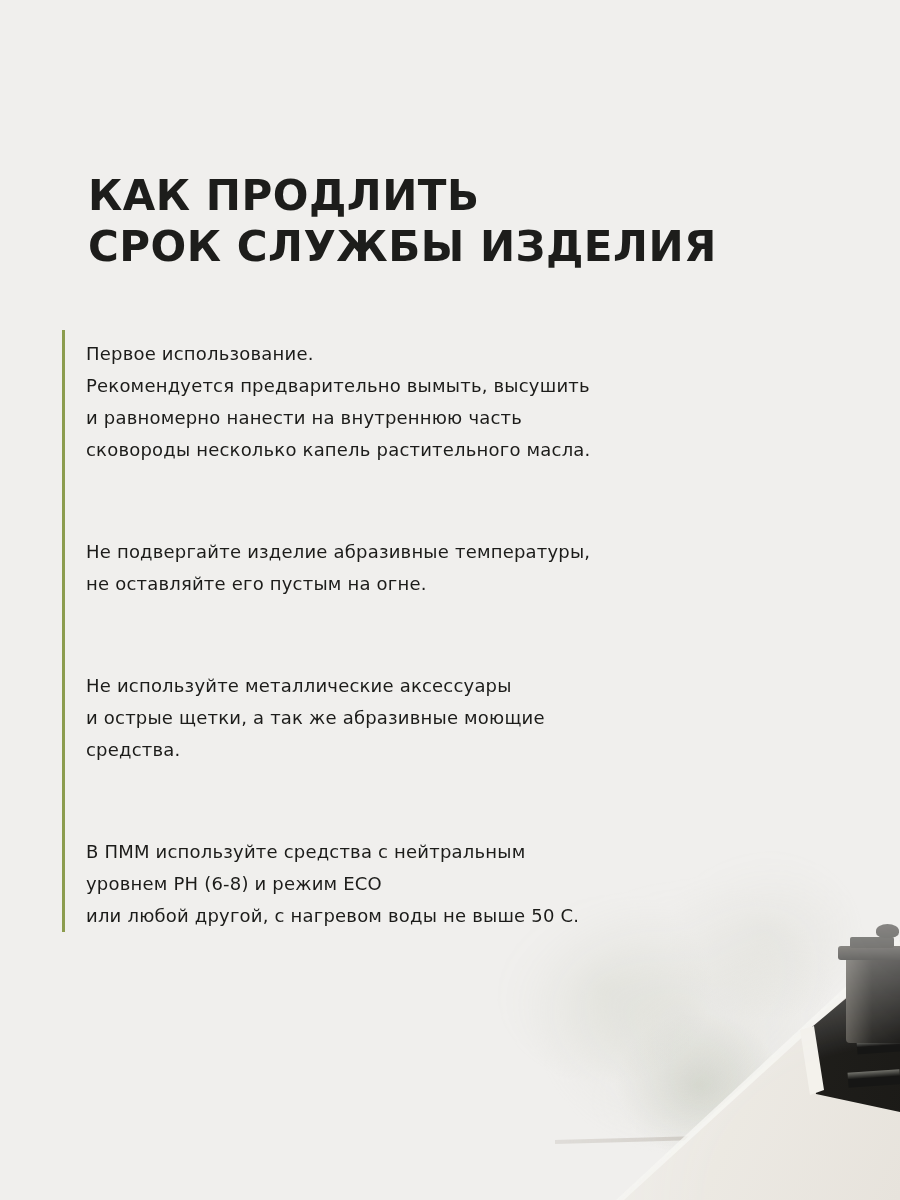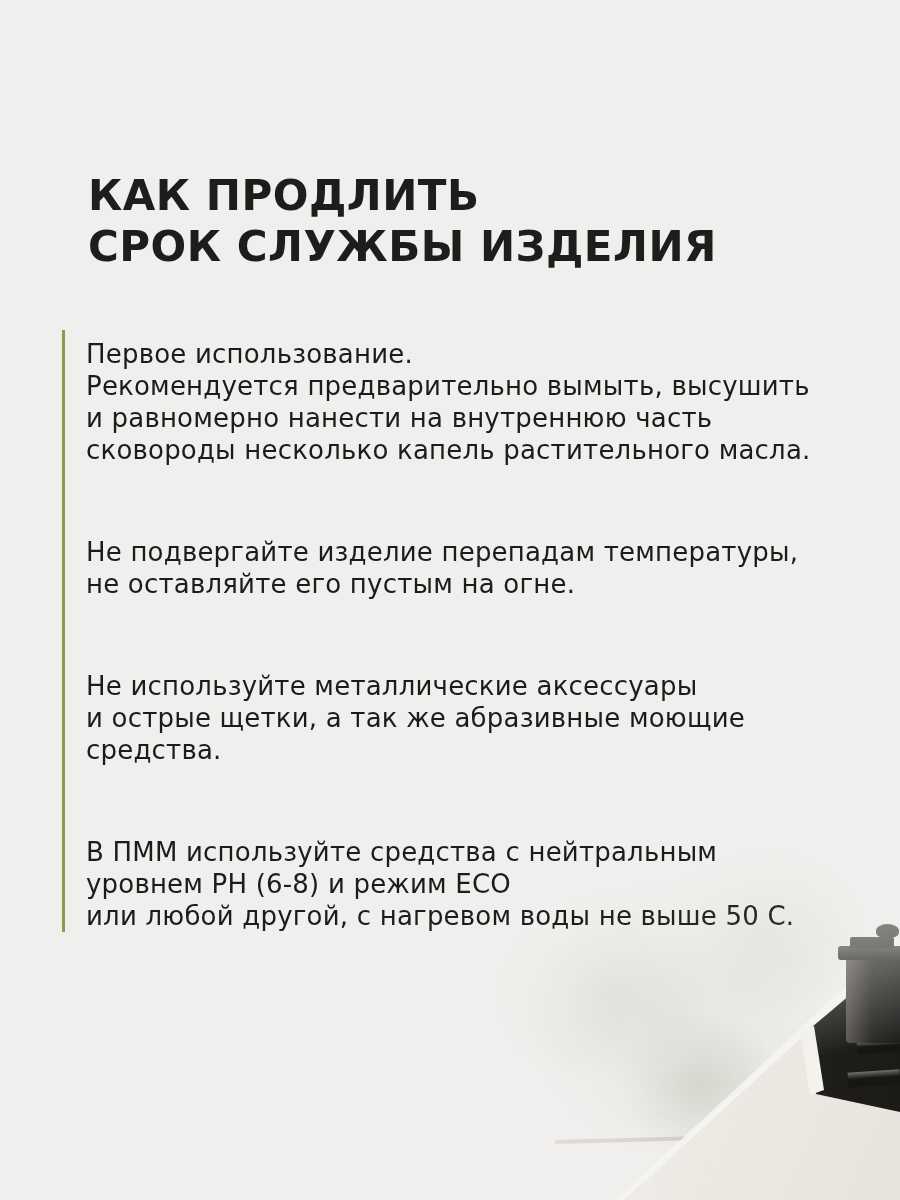--- a/index.html
+++ b/index.html
@@ -24,21 +24,21 @@
   
   .tips{
     position:absolute;left:62px;top:330px;
     width:790px;
     border-left:3px solid #8c9c4e;
     padding:8px 0 0 21px;
     box-sizing:border-box;
   }
   .tip{
     margin:0 0 70px 0;
-    font-size:26px;line-height:32px;
+    font-size:18px;line-height:32px;
     letter-spacing:0.2px;
     color:#1c1c1a;
     white-space:pre-line;
   }
   .tip:last-child{margin-bottom:0;}
   
   .photo{
     position:absolute;right:0;bottom:0;
     width:480px;height:410px;
     overflow:hidden;
@@ -111,21 +111,21 @@
 <div class="page">
 
   <h1 class="title">КАК ПРОДЛИТЬ
 СРОК СЛУЖБЫ ИЗДЕЛИЯ</h1>
 
   <div class="tips">
     <p class="tip">Первое использование.
 Рекомендуется предварительно вымыть, высушить
 и равномерно нанести на внутреннюю часть
 сковороды несколько капель растительного масла.</p>
-    <p class="tip">Не подвергайте изделие перепадам температуры,
+    <p class="tip">Не подвергайте изделие абразивные температуры,
 не оставляйте его пустым на огне.</p>
     <p class="tip">Не используйте металлические аксессуары
 и острые щетки, а так же абразивные моющие
 средства.</p>
     <p class="tip">В ПММ используйте средства с нейтральным
 уровнем PH (6-8) и режим ECO
 или любой другой, с нагревом воды не выше 50 С.</p>
   </div>
 
   <div class="photo">

